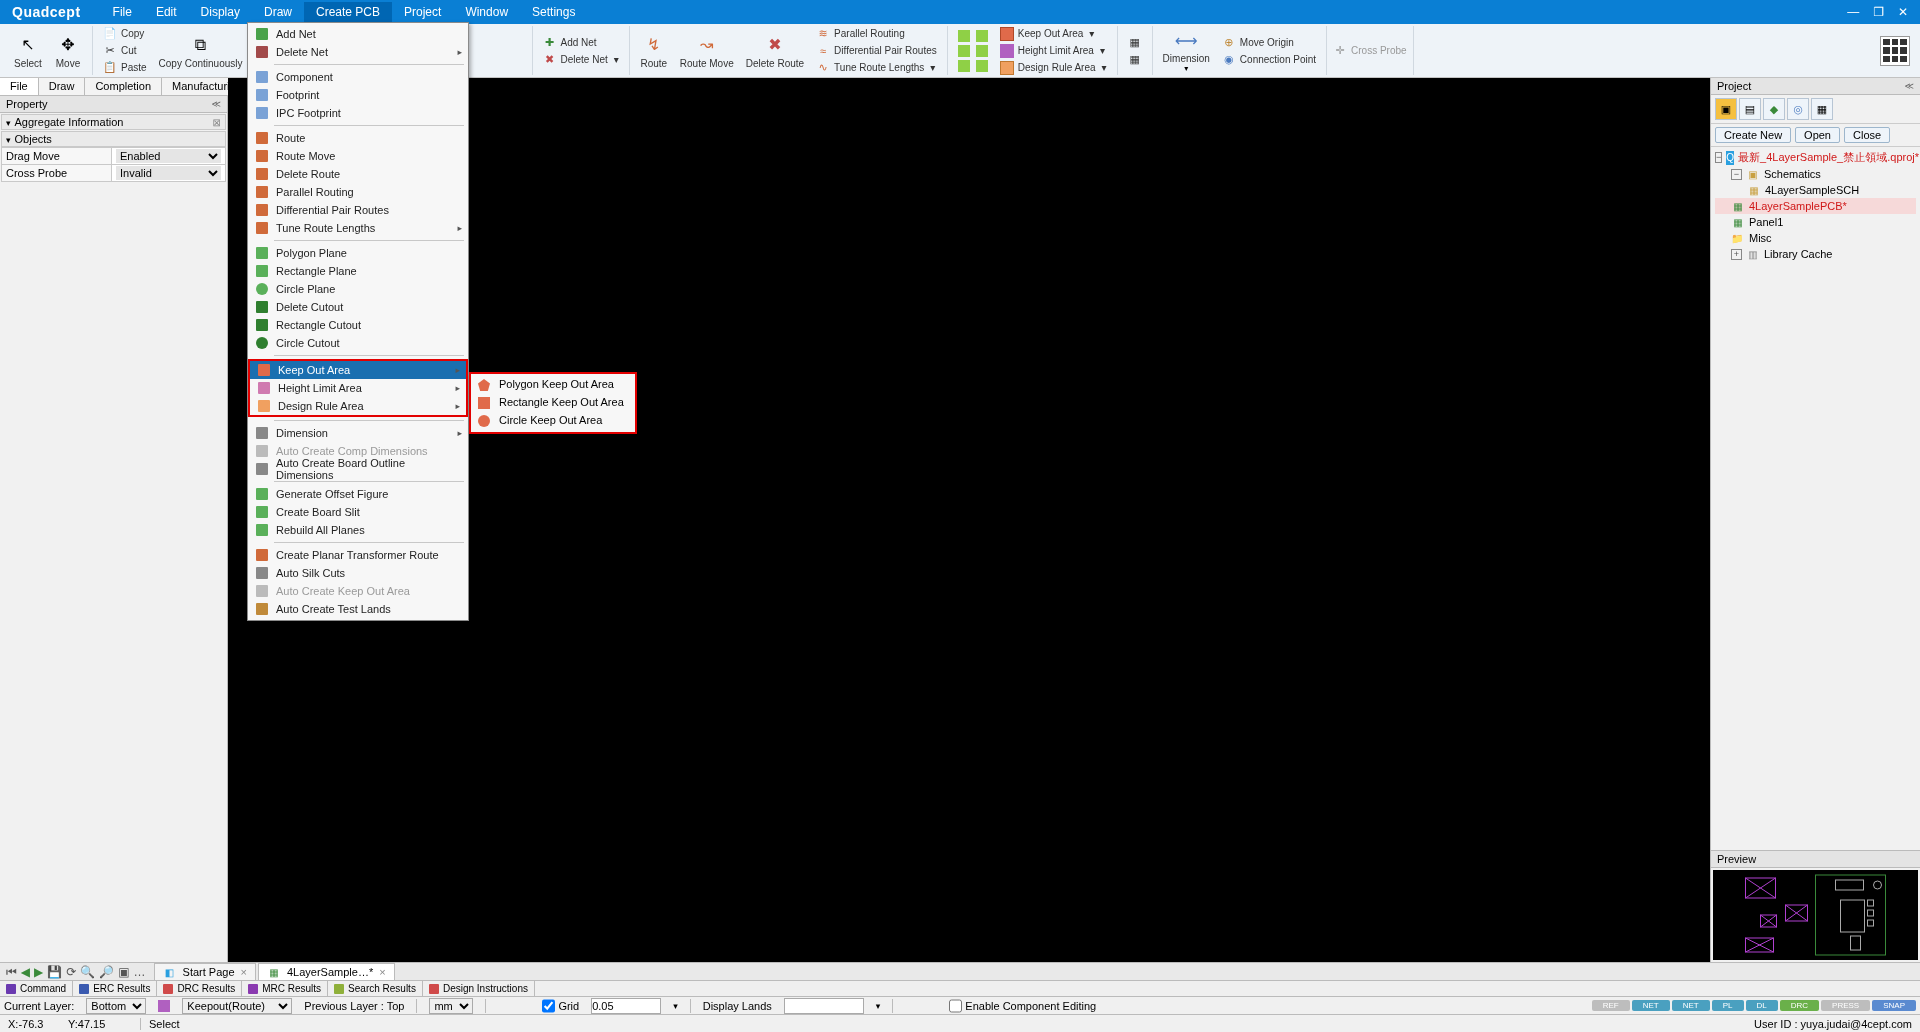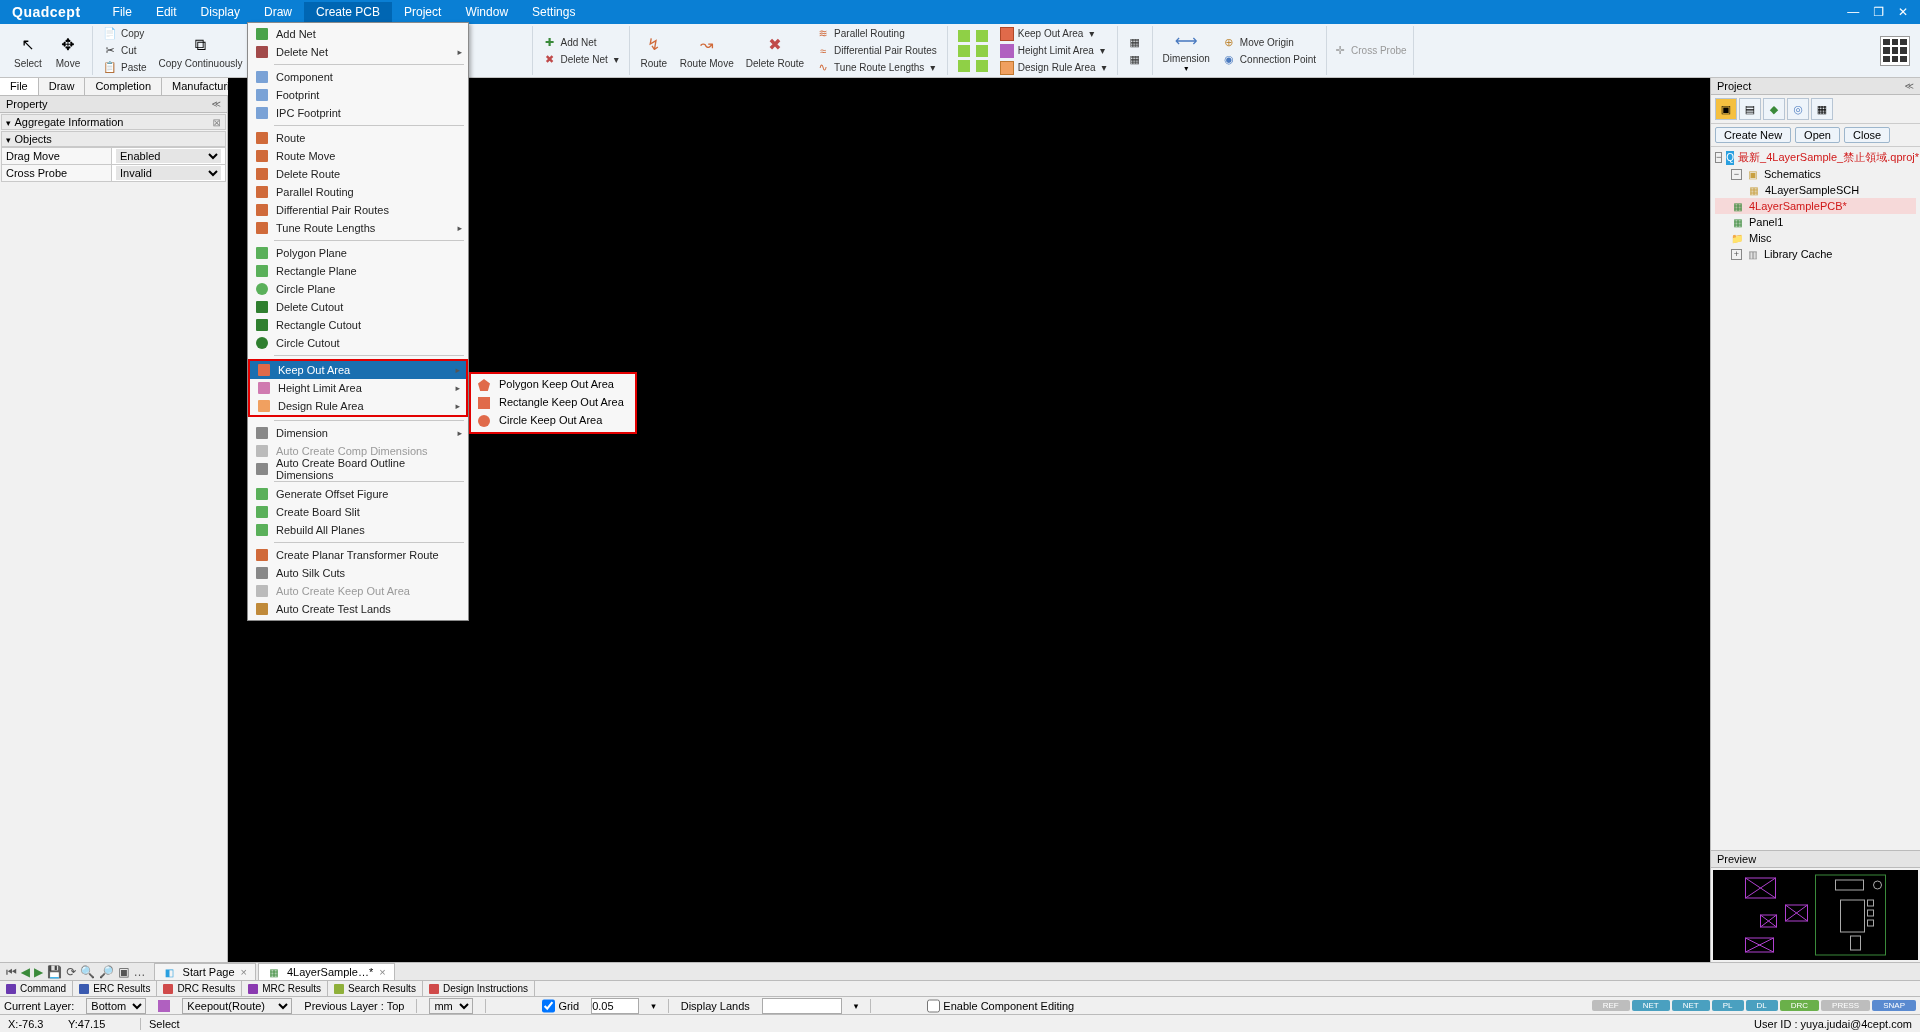--- a/index.html
+++ b/index.html
@@ -99,21 +99,21 @@
 
 .result-tabs{height:16px;background:#efefef;border-top:1px solid #bbb;display:flex;align-items:stretch;font-size:10px;}
 .result-tabs .rtab{padding:1px 6px;border-right:1px solid #bbb;display:flex;align-items:center;gap:4px;cursor:pointer;}
 .result-tabs .ric{width:10px;height:10px;border-radius:1px;}
 
 
 .statusbar1{height:18px;background:#f0f0f0;border-top:1px solid #bbb;display:flex;align-items:center;font-size:11px;gap:12px;padding:0 4px;}
 .statusbar1 select,.statusbar1 input{font-size:11px;height:16px;border:1px solid #aaa;}
 .statusbar1 .sep{width:1px;height:14px;background:#bbb;}
 .statusbar1 .chk{display:flex;align-items:center;gap:3px;margin-left:44px;}
-.statusbar1 .grid-in{width:48px;}
+.statusbar1 .grid-in{width:70px;}
 .statusbar1 .disp-in{width:80px;}
 .statusbar1 .right-badges{margin-left:auto;display:flex;gap:2px;}
 .statusbar1 .badge{padding:1px 11px;font-size:8px;border-radius:2px;background:#bbb;color:#fff;}
 
 .statusbar2{height:18px;background:#f0f0f0;border-top:1px solid #bbb;display:flex;align-items:center;font-size:11px;padding:0 8px;}
 .statusbar2 .coord{min-width:60px;}
 .statusbar2 .mode{margin-left:12px;border-left:1px solid #bbb;padding-left:8px;}
 .statusbar2 .uid{margin-left:auto;}
 
 

